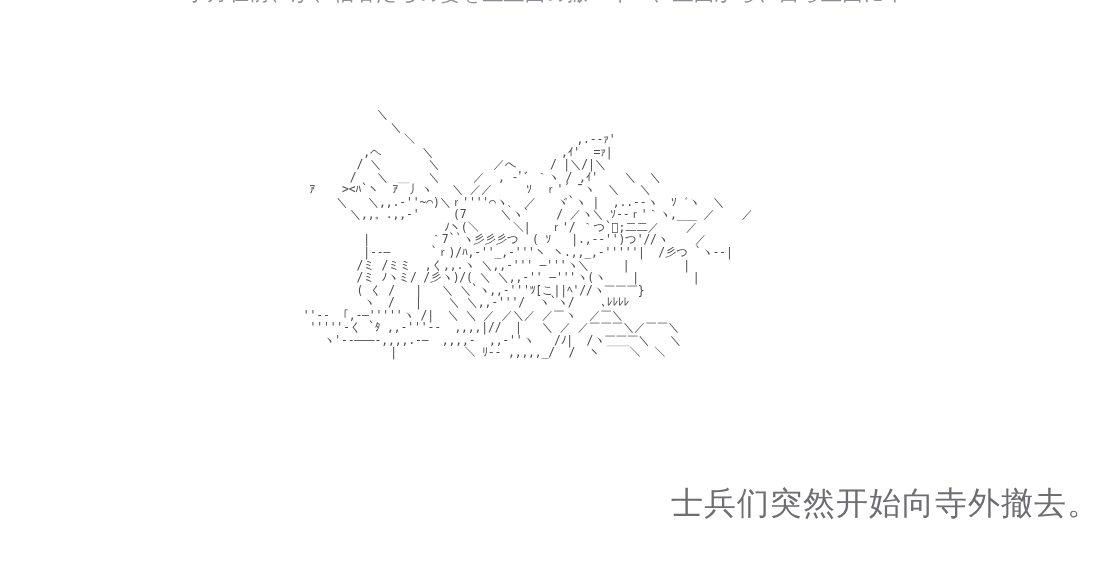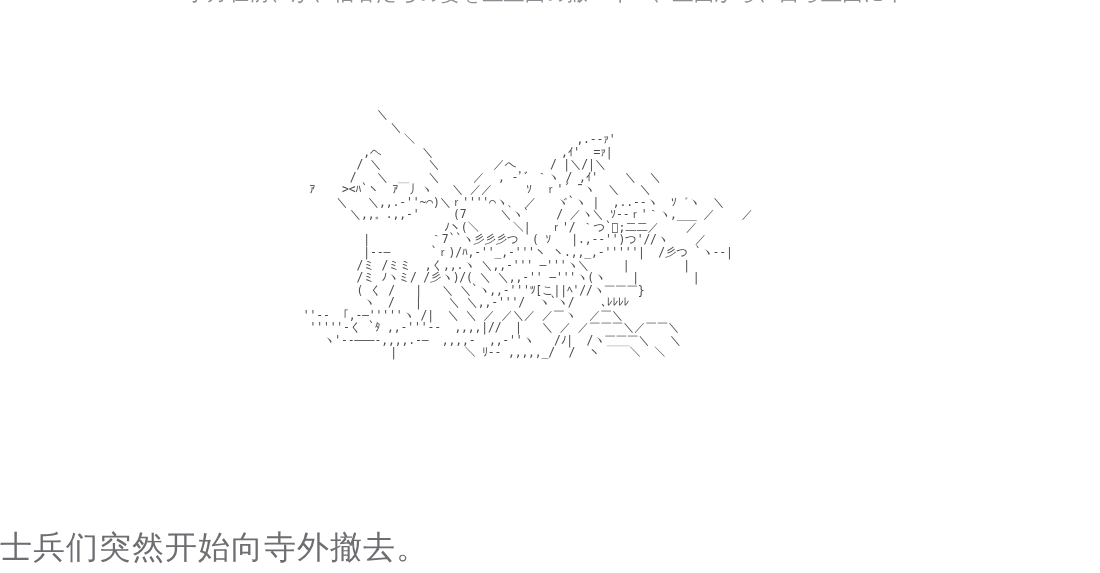--- a/index.html
+++ b/index.html
@@ -61,28 +61,27 @@
     transform-origin: 0 0;
     transform: scaleX(0.985);
   }
 
   
   #caption {
     position: absolute;
     left: 0;
     top: 482px;
     width: 1100px;
-    text-align: left;
+    text-align: right;
     font-family: "DejaVu Sans", sans-serif;
     font-size: 32px;
     line-height: 42px;
     letter-spacing: 1px;
     color: #6d6d72;
     white-space: nowrap;
-    margin-top: 44px;
   }
 </style>
 </head>
 <body style="background: rgb(255, 255, 255);">
 
 <div id="top-line-clip">
   <div id="top-line-text" style="color: rgb(141, 141, 147);">丁方在前、が、信者たちの姿を正正面の撒ーイー、正面から、自ら正面に十</div>
 </div>
 
 <div id="aa-stage">

